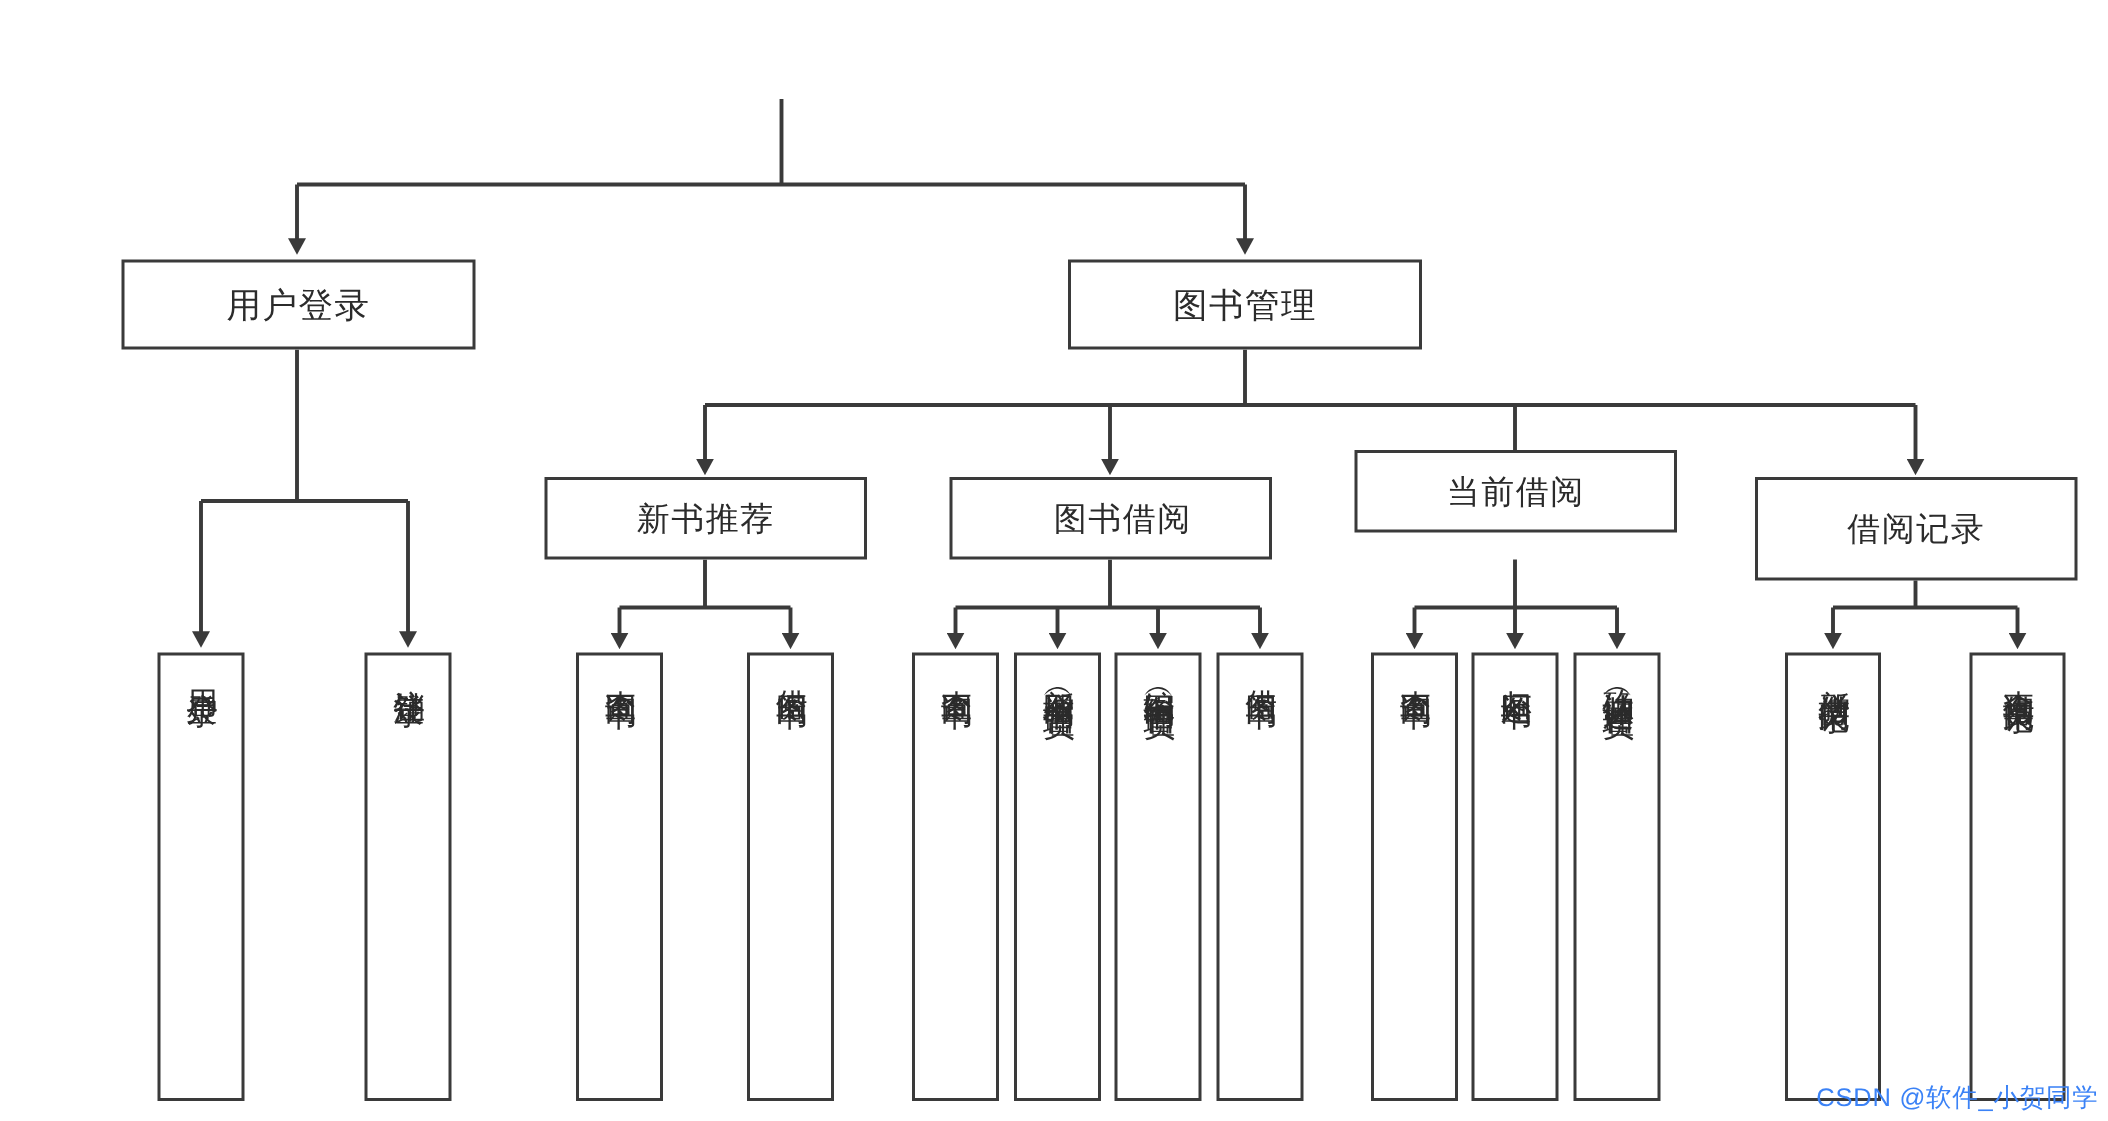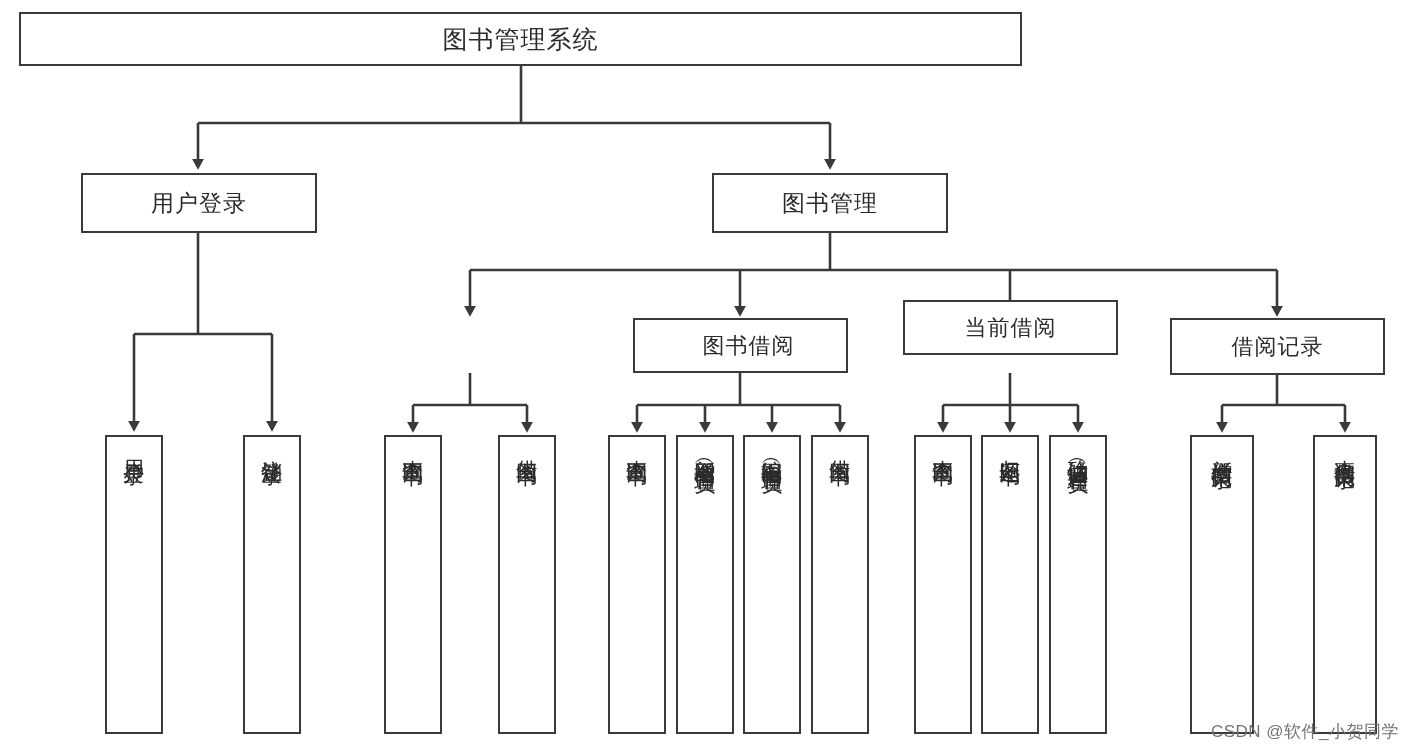--- a/index.html
+++ b/index.html
@@ -47,21 +47,21 @@
     letter-spacing:2px;
     color:#2b2b2b;
     white-space:nowrap;
   }
   .leaf-tall .vtext{ font-size:21px; }
   #watermark{
     position:absolute;
     right:6px;
     bottom:4px;
     font-size:17px;
-    color:#737373;
+    color:#3b82f6;
     letter-spacing:0.5px;
     white-space:nowrap;
     pointer-events:none;
   }
 </style>
 </head>
 <body>
 
 <div id="canvas">
 
@@ -108,32 +108,32 @@
       <path d="M1010,405 L1010,423" marker-end="url(#arrow)"></path>
       <path d="M1078,405 L1078,423" marker-end="url(#arrow)"></path>
 
       <path d="M1277,373 L1277,405"></path>
       <path d="M1222,405 L1345,405"></path>
       <path d="M1222,405 L1222,423" marker-end="url(#arrow)"></path>
       <path d="M1345,405 L1345,423" marker-end="url(#arrow)"></path>
     </g>
   </svg>
 
-  <div class="node root" style="left:19px; top:12px; width:1003px; height:54px;">图书管理系统</div>
 
   <div class="node tier1" style="left:81px; top:173px; width:236px; height:60px;">用户登录</div>
 
   <div class="node tier1" style="left:712px; top:173px; width:236px; height:60px;text-align:right;">图书管理</div>
 
+  <div class="node tier2" style="left:363px; top:318px; width:215px; height:55px;">新书推荐</div>
 
   <div class="node tier2" style="left:633px; top:318px; width:215px; height:55px;padding-left:16px;">图书借阅</div>
 
   <div class="node tier2" style="left:903px; top:300px; width:215px; height:55px;">当前借阅</div>
 
-  <div class="node tier2" style="left:1170px; top:318px; width:215px; height:57px;">借阅记录</div>
+  <div class="node tier2" style="left:1170px; top:318px; width:215px; height:69px;">借阅记录</div>
 
   <div class="node leaf" style="left:105px; top:435px; width:58px; height:299px;">
     <span class="vtext">用户登录</span>
   </div>
 
   <div class="node leaf" style="left:243px; top:435px; width:58px; height:299px;">
     <span class="vtext">注销登录</span>
   </div>
 
   <div class="node leaf" style="left:384px; top:435px; width:58px; height:299px;">

